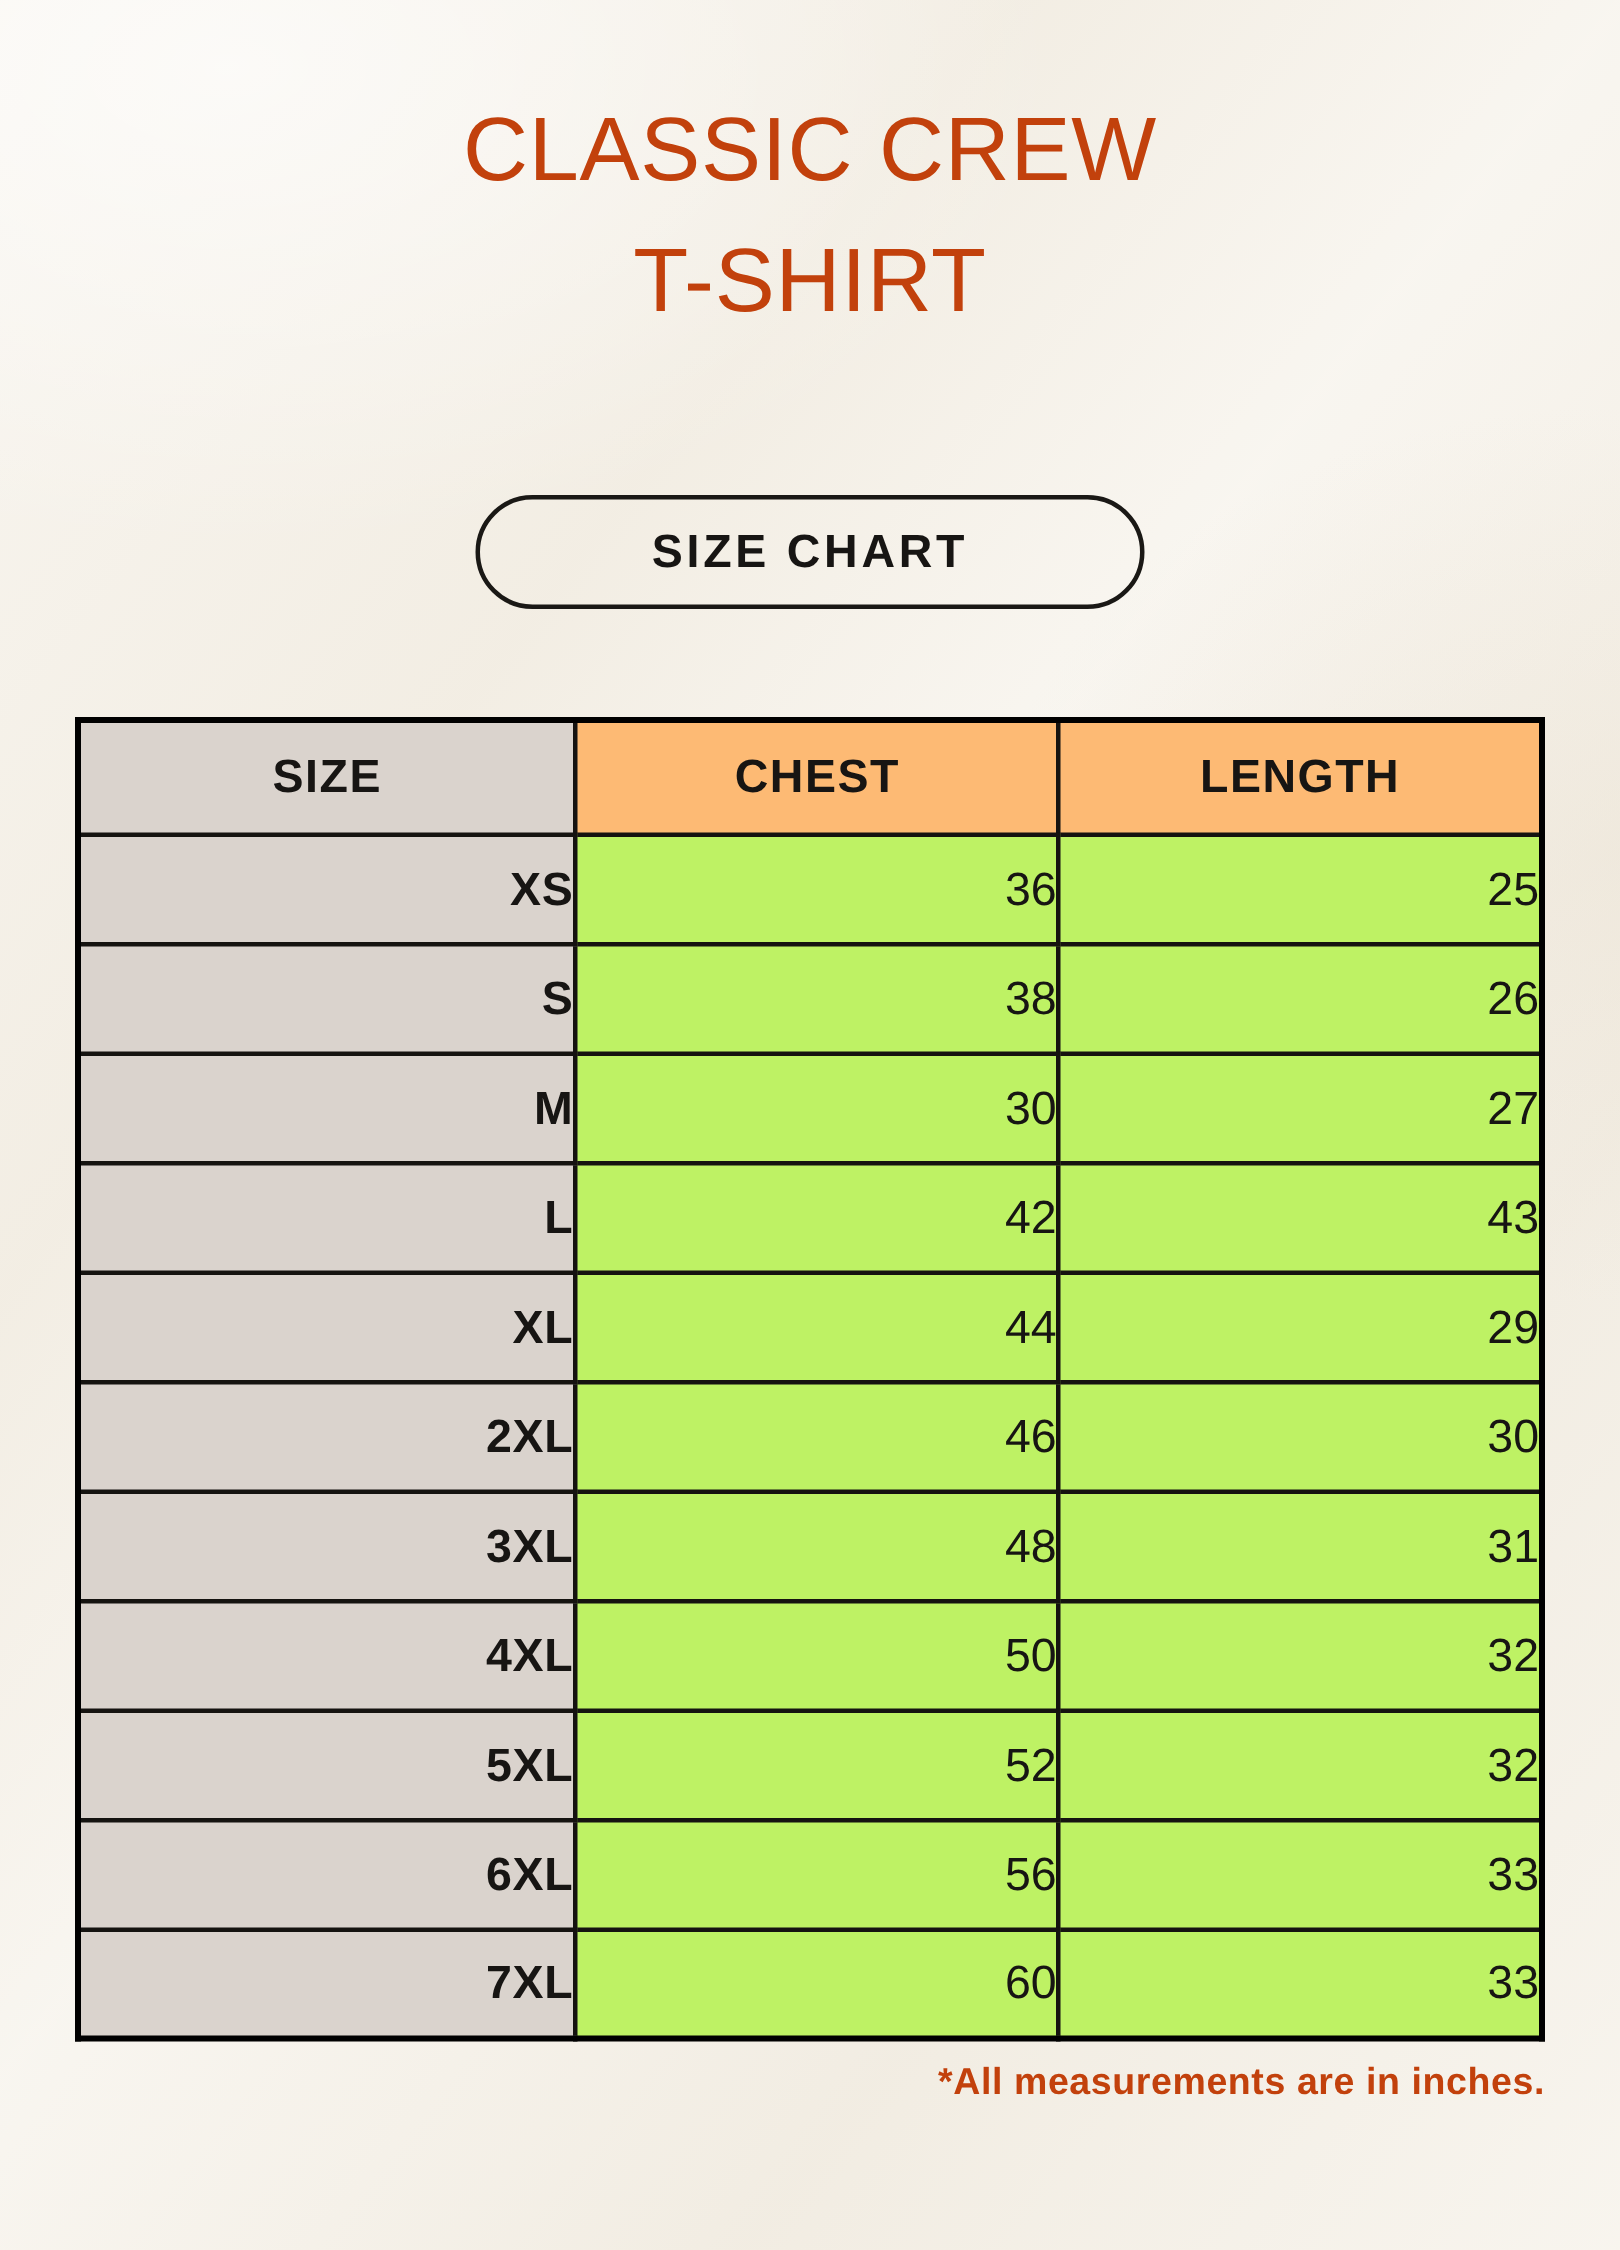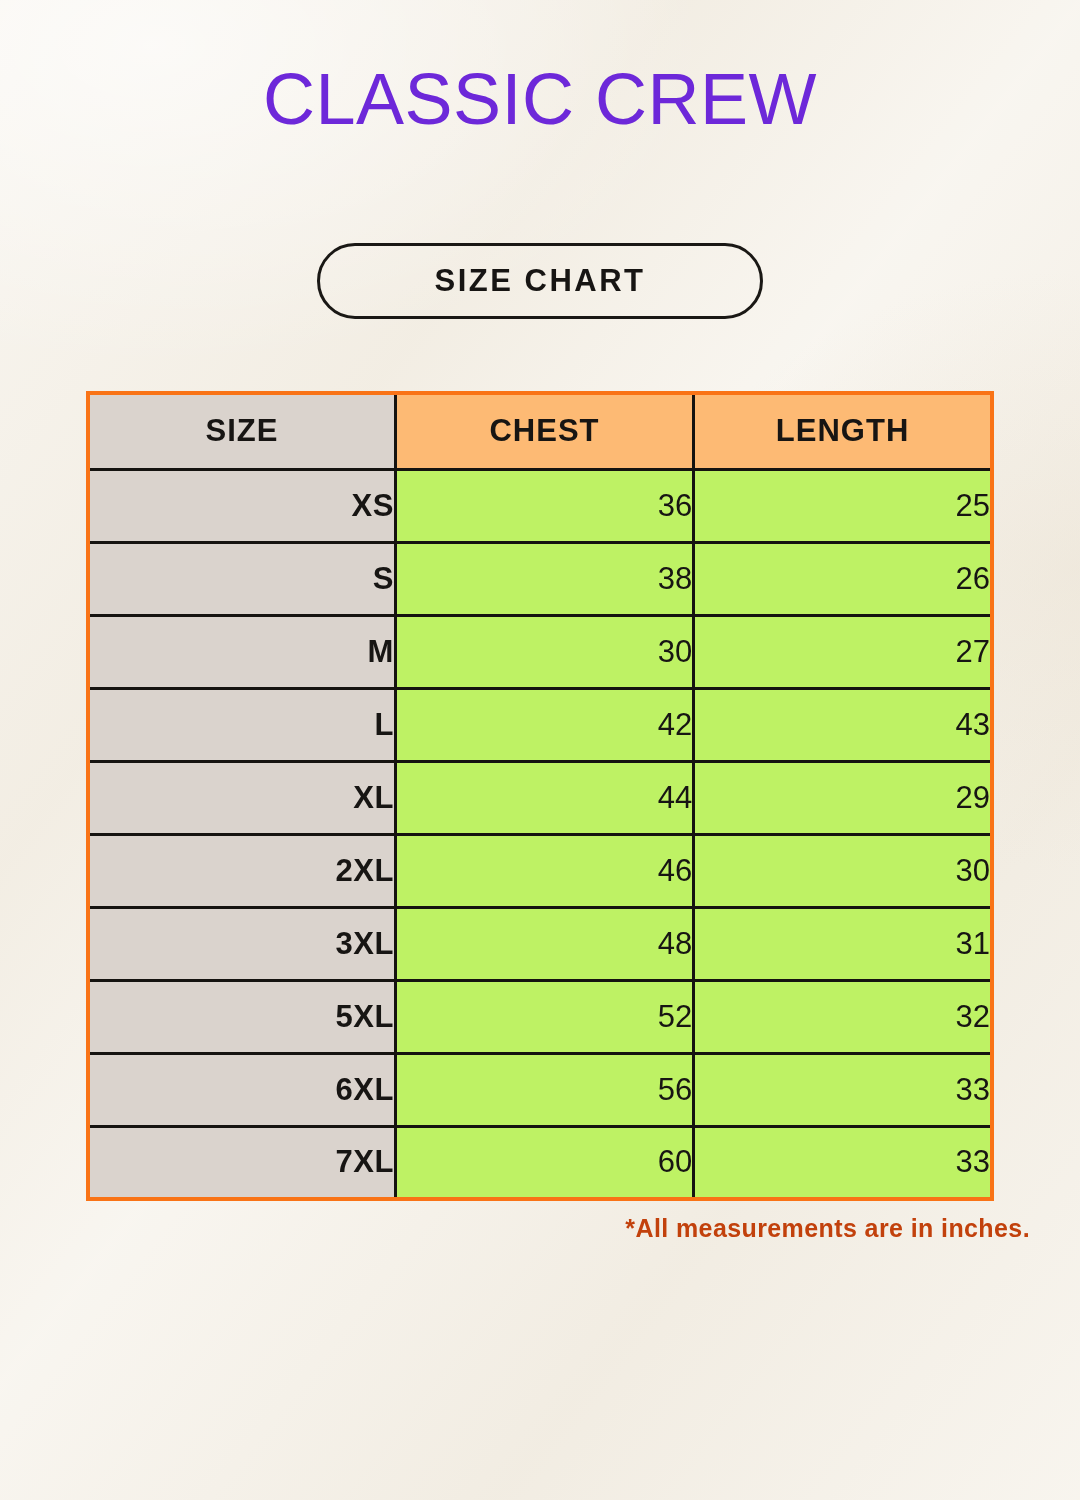--- a/index.html
+++ b/index.html
@@ -14,25 +14,25 @@
       radial-gradient(ellipse 700px 500px at 100% 38%, rgba(232,222,205,0.35), rgba(232,222,205,0) 60%),
       linear-gradient(128deg, rgba(255,255,255,0.30) 0%, rgba(230,221,204,0.22) 30%, rgba(255,255,255,0.28) 48%, rgba(228,219,202,0.24) 74%, rgba(255,255,255,0.20) 100%);
     overflow: hidden;
     box-sizing: border-box;
   }
   *, *:before, *:after { box-sizing: border-box; }
 
   .title {
     margin: 56px auto 0;
     text-align: center;
-    font-size: 72px;
+    font-size: 60px;
     line-height: 87px;
     font-weight: 400;
     letter-spacing: 0.5px;
-    color: #6d28d9;
+    color: #c2410c;
   }
 
   .pill-button {
     display: flex;
     align-items: center;
     justify-content: center;
     width: 446px;
     height: 76px;
     margin: 100px auto 16px;
     border: 3px solid #1a1815;
@@ -40,24 +40,24 @@
     background: transparent;
     font-family: "Liberation Sans", sans-serif;
     font-size: 31px;
     font-weight: 600;
     letter-spacing: 2.5px;
     color: #171513;
     cursor: pointer;
   }
 
   table.size-table {
-    width: 908px;
+    width: 980px;
     margin: 72px auto 0;
     border-collapse: collapse;
-    border: 4px solid #f97316;
+    border: 4px solid #000000;
     table-layout: fixed;
   }
   .size-table th, .size-table td {
     border: 3px solid #151310;
     text-align: center;
     vertical-align: middle;
     font-size: 31px;
     padding: 0;
   }
   .size-table th { height: 76px; font-weight: 700; letter-spacing: 1px; }
@@ -80,21 +80,21 @@
     font-size: 25px;
     font-weight: 700;
     letter-spacing: 0.4px;
     color: #c2410c;
   }
 </style>
 </head>
 <body>
 
 <header>
-  <h1 class="title"><span>CLASSIC CREW</span><br></h1>
+  <h1 class="title"><span>CLASSIC CREW</span><br><span>T-SHIRT</span></h1>
 </header>
 
 <button class="pill-button">SIZE CHART</button>
 
 <table class="size-table">
   <colgroup>
     <col class="col-size">
       <col class="col-chest">
       <col class="col-length">
   </colgroup>
@@ -135,20 +135,25 @@
         <td class="size-col">2XL</td>
         <td class="value-col">46</td>
         <td class="value-col">30</td>
       </tr>
       <tr>
         <td class="size-col">3XL</td>
         <td class="value-col">48</td>
         <td class="value-col">31</td>
       </tr>
       <tr>
+        <td class="size-col">4XL</td>
+        <td class="value-col">50</td>
+        <td class="value-col">32</td>
+      </tr>
+      <tr>
         <td class="size-col">5XL</td>
         <td class="value-col">52</td>
         <td class="value-col">32</td>
       </tr>
       <tr>
         <td class="size-col">6XL</td>
         <td class="value-col">56</td>
         <td class="value-col">33</td>
       </tr>
       <tr>

